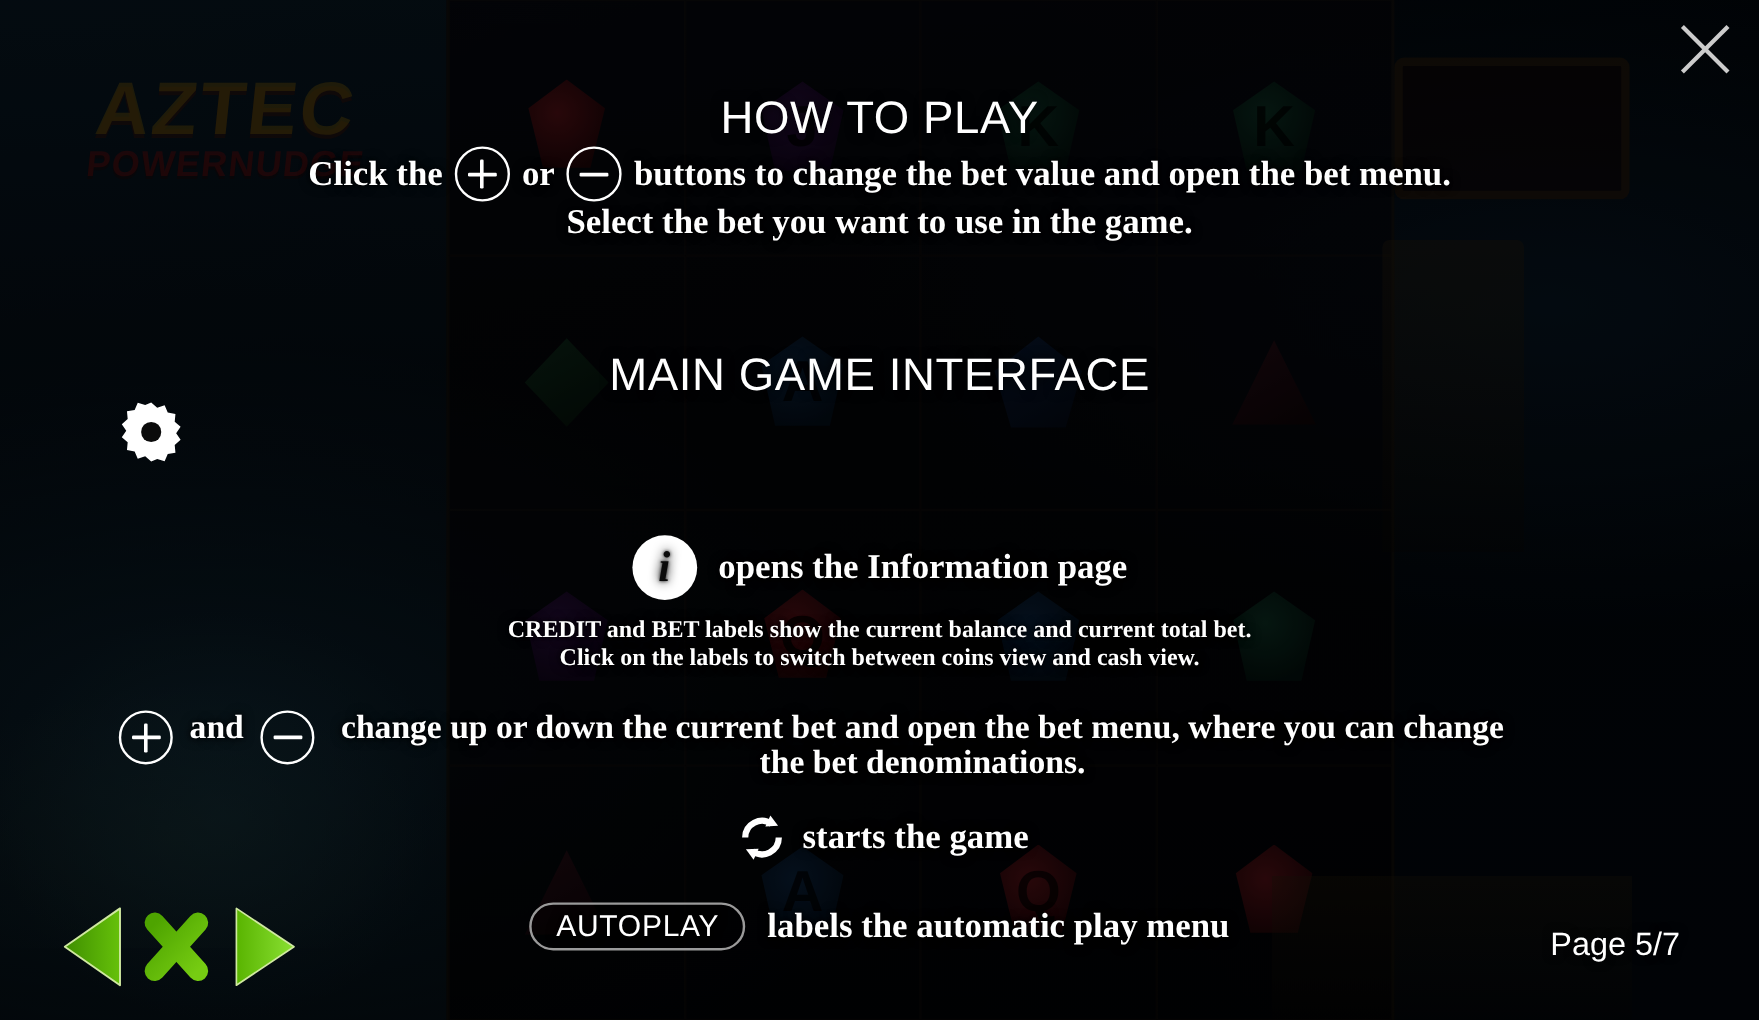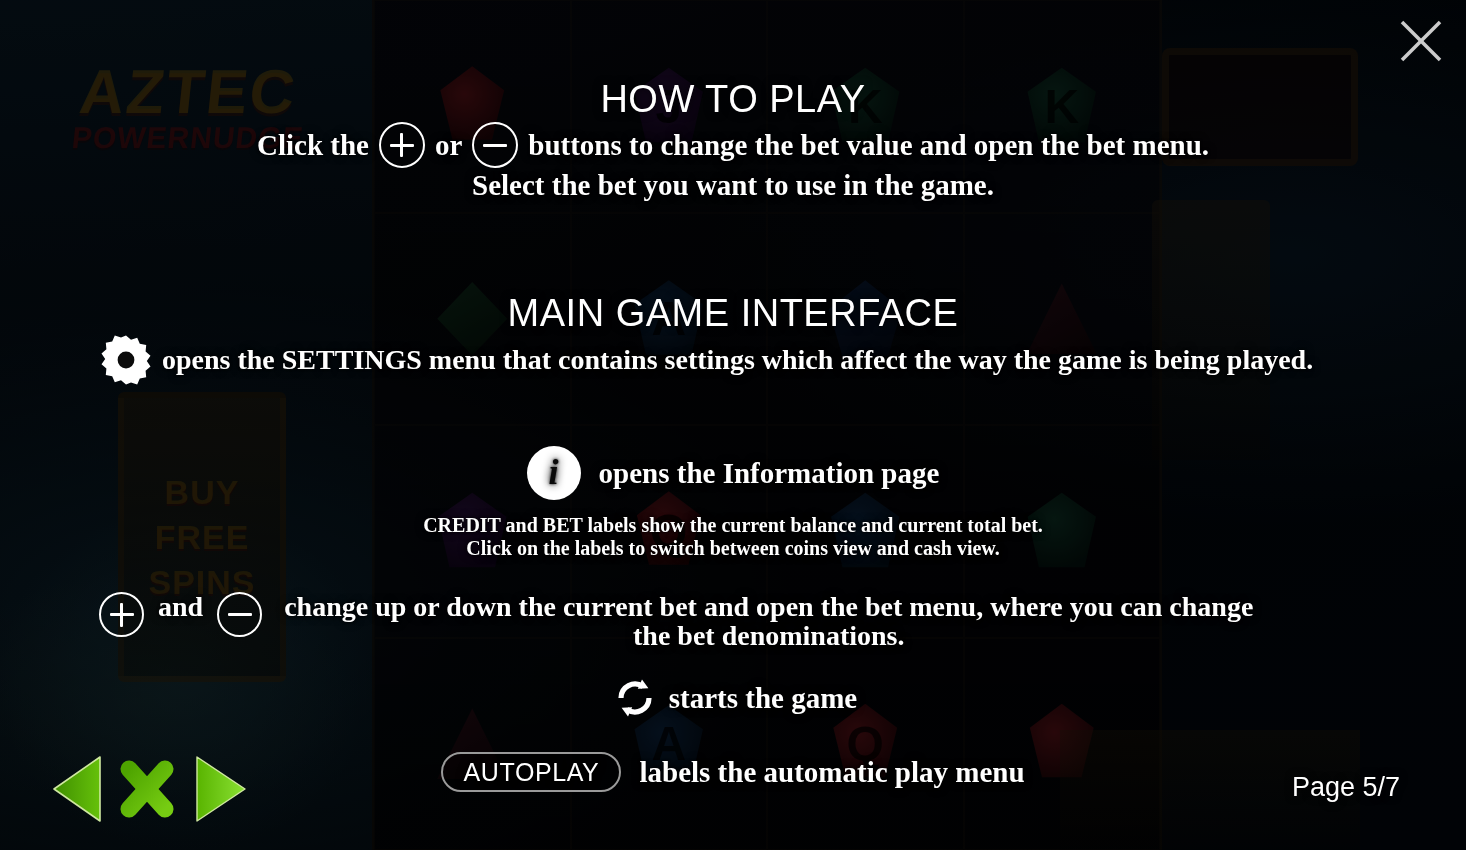--- a/index.html
+++ b/index.html
@@ -383,25 +383,20 @@
     <div class="reel-cell">
         <div class="sym gem-rd"></div>
       </div>
   </div>
 
   <div class="bg-logo">
     <div class="logo-aztec">AZTEC</div>
     <div class="logo-power">POWERNUDGE</div>
   </div>
 
-  <div class="bg-buyfs">
-    <div class="buyfs-word">BUY</div>
-    <div class="buyfs-word">FREE</div>
-    <div class="buyfs-word">SPINS</div>
-  </div>
 
   <div class="bg-right-frame"></div>
   <div class="bg-right-pedestal"></div>
   <div class="bg-bottom-stone"></div>
   <div class="bg-bottom-left-glow"></div>
 </div>
 
 <div id="scrim"></div>
 
 <div id="overlay">
@@ -429,21 +424,20 @@
 
   <div class="headline" id="title-main">MAIN GAME INTERFACE</div>
 
   <div class="line" id="row-settings">
     <span class="gear-icon">
       <svg width="56" height="52" viewBox="0 0 52 52" aria-hidden="true">
         <path fill="#ffffff" d="M26 1.5l5.0 4.2 6.2-1.9 2.6 6.0 6.4 1.1-0.6 6.5 4.9 4.3-3.7 5.4 3.7 5.4-4.9 4.3 0.6 6.5-6.4 1.1-2.6 6.0-6.2-1.9L26 50.5l-5.0-4.2-6.2 1.9-2.6-6.0-6.4-1.1 0.6-6.5L1.5 30.3l3.7-5.4-3.7-5.4 4.9-4.3-0.6-6.5 6.4-1.1 2.6-6.0 6.2 1.9z"></path>
         <circle cx="26" cy="26" r="8.4" fill="#0b0b0b"></circle>
       </svg>
     </span>
-    <span class="txt">opens the SETTINGS menu that contains settings which affect the way the game is being played.</span>
   </div>
 
   <div class="line" id="row-info">
     <span class="info-icon">
       <span>i</span>
     </span>
     <span class="txt big">opens the Information page</span>
   </div>
 
   <div class="line" id="row-credit">

